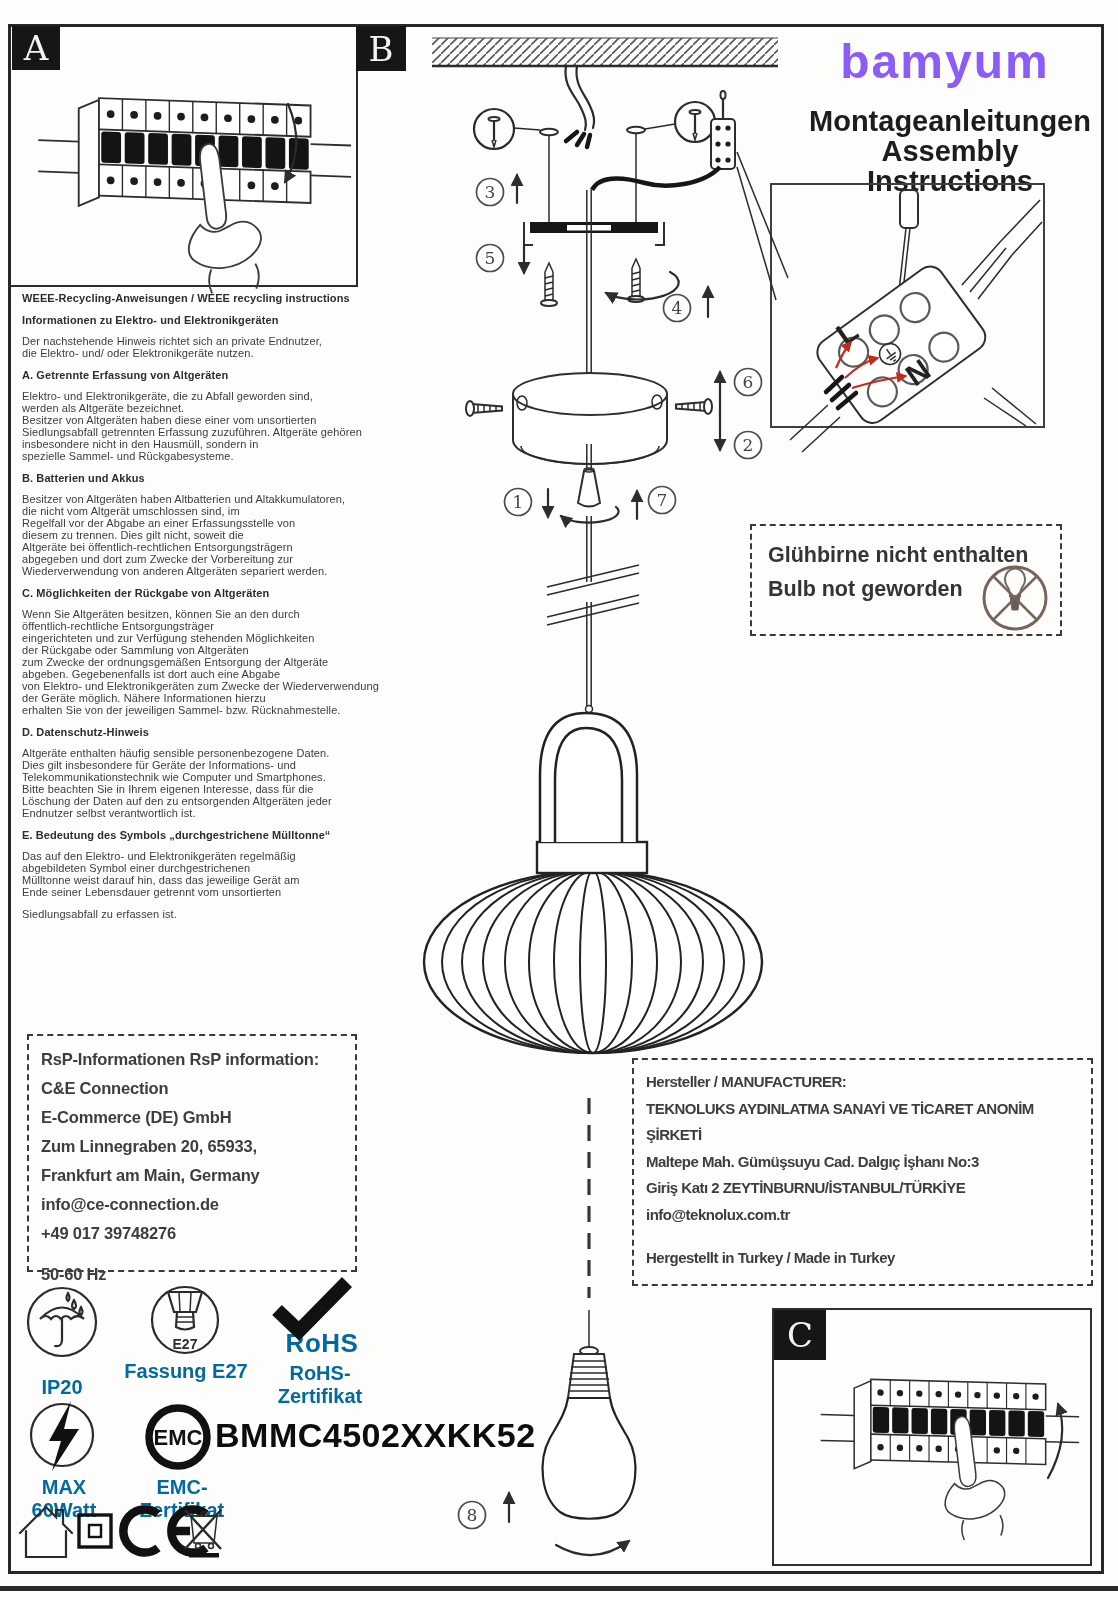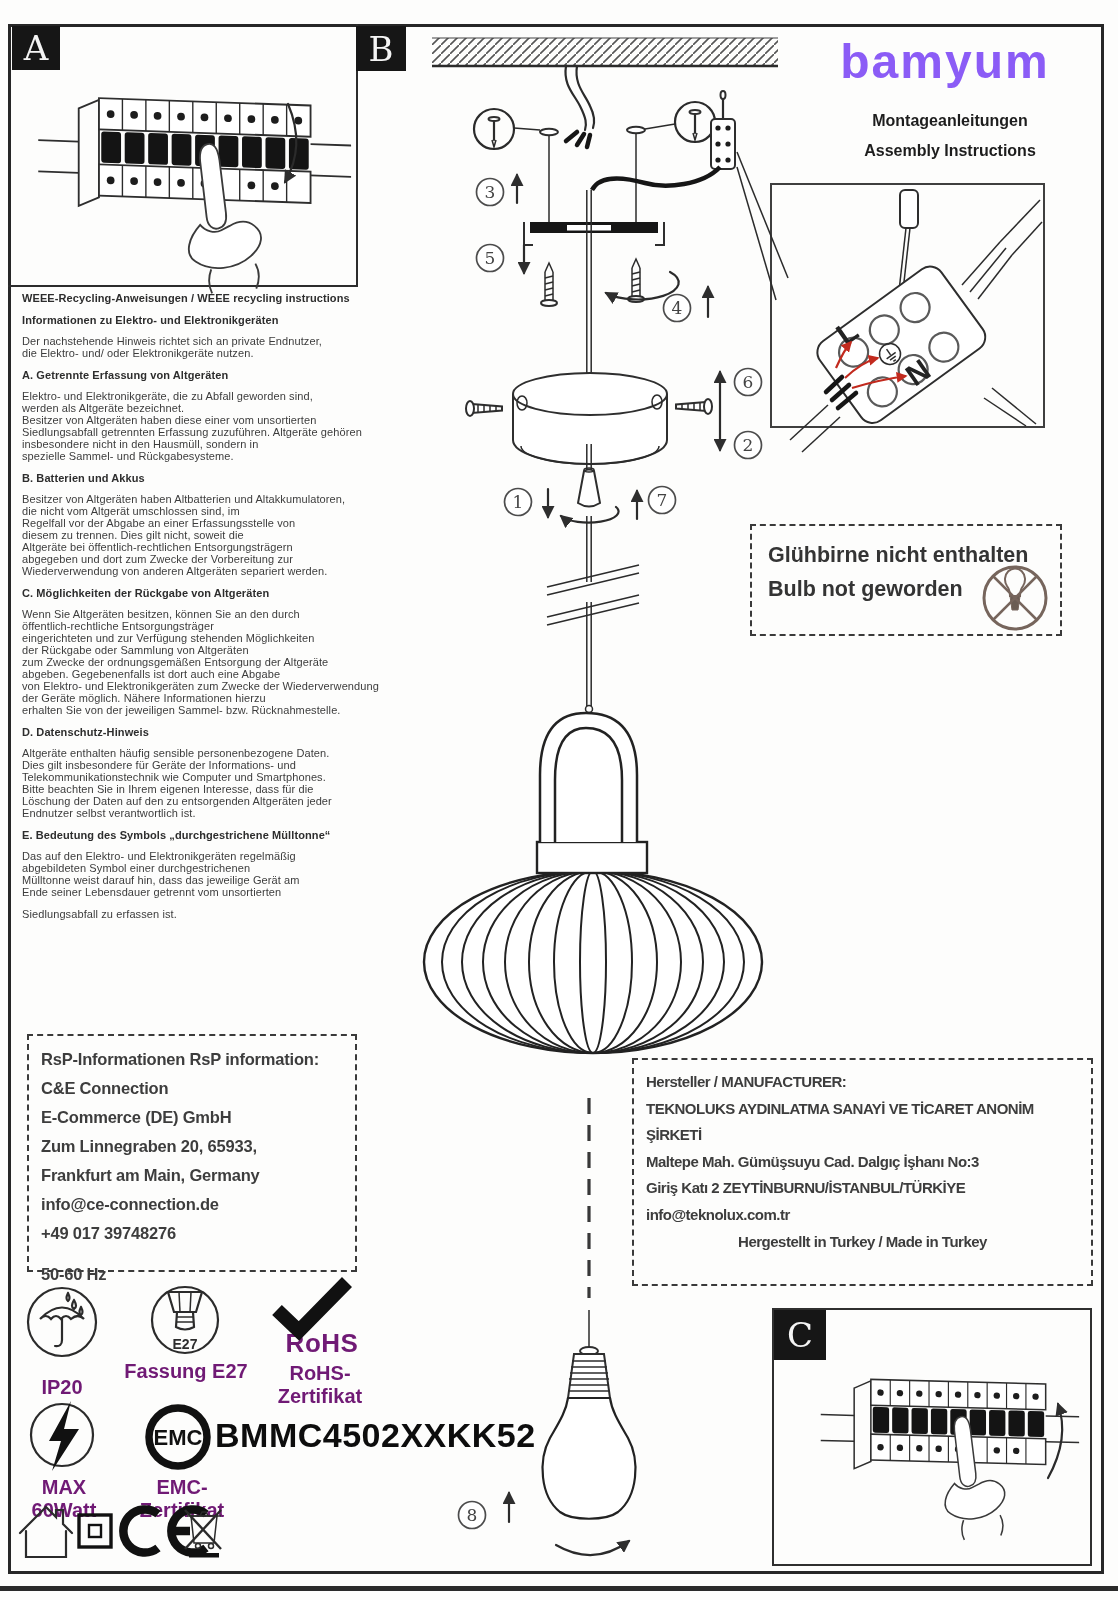--- a/index.html
+++ b/index.html
@@ -4,31 +4,31 @@
 <style>
   html,body{margin:0;padding:0;background:#ffffff;}
   .page{position:relative;width:1118px;height:1600px;background:#fdfdfc;overflow:hidden;
         font-family:"Liberation Sans",sans-serif;color:#333;}
   .abs{position:absolute;}
   .frame{border:3px solid #272727;}
   .secA{border-right:2px solid #2c2c2c;border-bottom:2px solid #2c2c2c;}
   .badge{background:#161616;color:#f4f4f4;font-family:"DejaVu Serif",serif;
          display:flex;align-items:center;justify-content:center;font-size:34px;}
   .brand{font-size:48px;font-weight:bold;letter-spacing:2px;color:#8b5cf6;text-align:center;}
-  .mont{font-size:16px;font-weight:bold;color:#1d1d1d;text-align:center;line-height:30px;}
+  .mont{font-size:29px;font-weight:bold;color:#1d1d1d;text-align:center;line-height:30px;}
   .weee{width:436px;font-size:11px;line-height:12px;color:#3c3c3c;letter-spacing:0.1px;}
   .weee .h{font-weight:bold;color:#2d2d2d;margin:10px 0 9px 0;}
   .weee .h0{font-weight:bold;color:#2d2d2d;margin:0 0 9px 0;}
   .weee .p{white-space:pre-line;margin:0 0 2px 0;}
   .dashbox{border:2.5px dashed #3a3a3a;}
   .solidbox{border:2px solid #3f3f3f;}
   .rsp{font-size:16.5px;font-weight:bold;color:#3d3d3d;line-height:29px;letter-spacing:-0.2px;}
   .manu{font-size:15px;font-weight:bold;color:#3d3d3d;line-height:26.5px;letter-spacing:-0.5px;}
   .bulbnote{font-size:21.5px;font-weight:bold;color:#343434;line-height:34px;}
-  .iclabel{font-weight:bold;color:#701a75;text-align:center;}
+  .iclabel{font-weight:bold;color:#0369a1;text-align:center;}
   .code{font-size:34px;font-weight:bold;color:#0d0d0d;letter-spacing:0.5px;}
   .footline{background:#2a2a2a;}
   
   .k{stroke:#2b2b2b;fill:none;stroke-width:2.2;stroke-linecap:round;}
   .kt{stroke:#2b2b2b;fill:none;stroke-width:1.5;}
   .wh{fill:#ffffff;stroke:#2e2e2e;stroke-width:2;}
   .ln{stroke:#2e2e2e;fill:none;stroke-width:2;}
   .stc{fill:#fff;stroke:#4c4c4c;stroke-width:1.7;}
   .stn{font:17px "DejaVu Serif",serif;fill:#444;text-anchor:middle;}
   .red{stroke:#C22A1E;fill:none;stroke-width:2.2;}
@@ -122,21 +122,21 @@
     <div>+49 017 39748276</div>
     <div style="margin-top:12px;">50-60 Hz</div>
   </div>
 
   <div class="abs dashbox manu" style="left:632px;top:1058px;width:461px;height:228px;box-sizing:border-box;padding:9px 12px;">
     <div>Hersteller / MANUFACTURER:</div>
     <div>TEKNOLUKS AYDINLATMA SANAYİ VE TİCARET ANONİM ŞİRKETİ</div>
     <div>Maltepe Mah. Gümüşsuyu Cad. Dalgıç İşhanı No:3</div>
     <div>Giriş Katı 2 ZEYTİNBURNU/İSTANBUL/TÜRKİYE</div>
     <div>info@teknolux.com.tr</div>
-    <div style="margin-top:1px;text-align:center;">Hergestellt in Turkey / Made in Turkey</div>
+    <div style="margin-top:17px;">Hergestellt in Turkey / Made in Turkey</div>
   </div>
 
   <div class="abs" style="left:772px;top:1308px;width:320px;height:258px;border:2px solid #2f2f2f;box-sizing:border-box;"></div>
 
   <div class="abs iclabel" style="left:22px;top:1360px;width:80px;font-size:20px;margin-top:16px;">IP20</div>
   <div class="abs iclabel" style="left:113px;top:1360px;width:146px;font-size:20px;">Fassung E27</div>
   <div class="abs iclabel" style="left:276px;top:1328px;width:92px;font-size:26px;letter-spacing:0.5px;">RoHS</div>
   <div class="abs iclabel" style="left:250px;top:1362px;width:140px;font-size:20px;">RoHS-Zertifikat</div>
   <div class="abs iclabel" style="left:10px;top:1476px;width:108px;font-size:20px;">MAX 60Watt</div>
   <div class="abs iclabel" style="left:118px;top:1476px;width:128px;font-size:20px;">EMC-Zertifikat</div>

